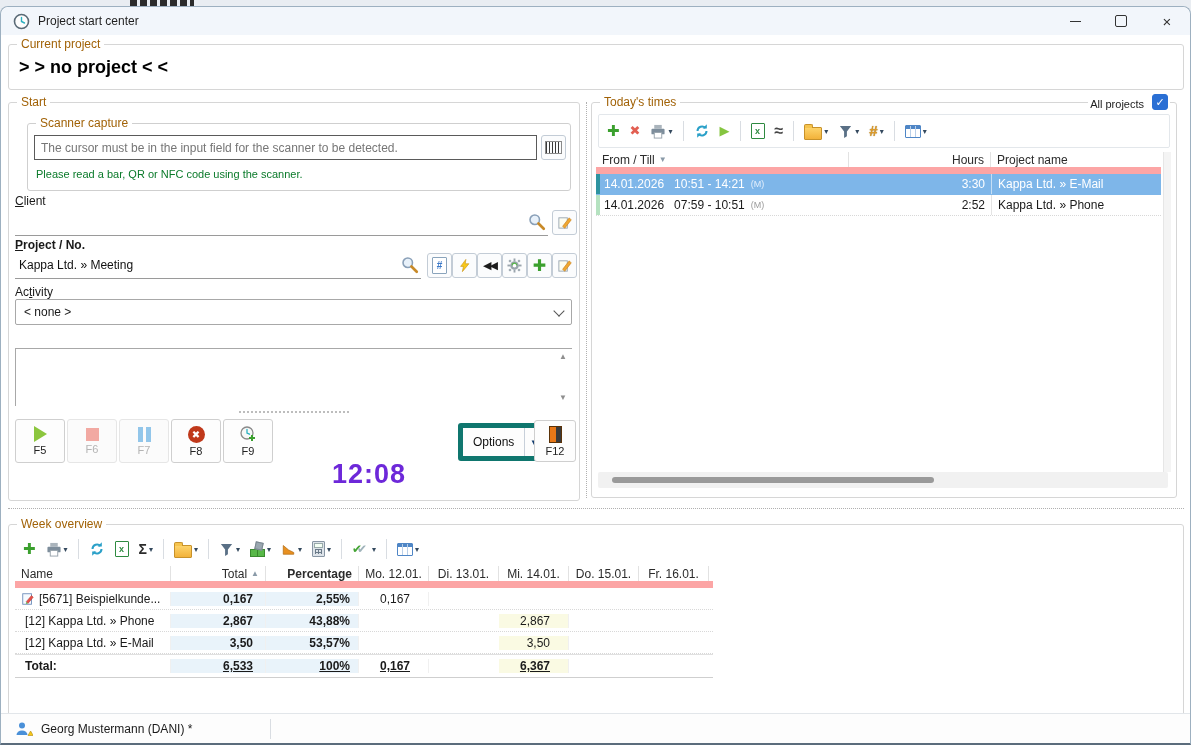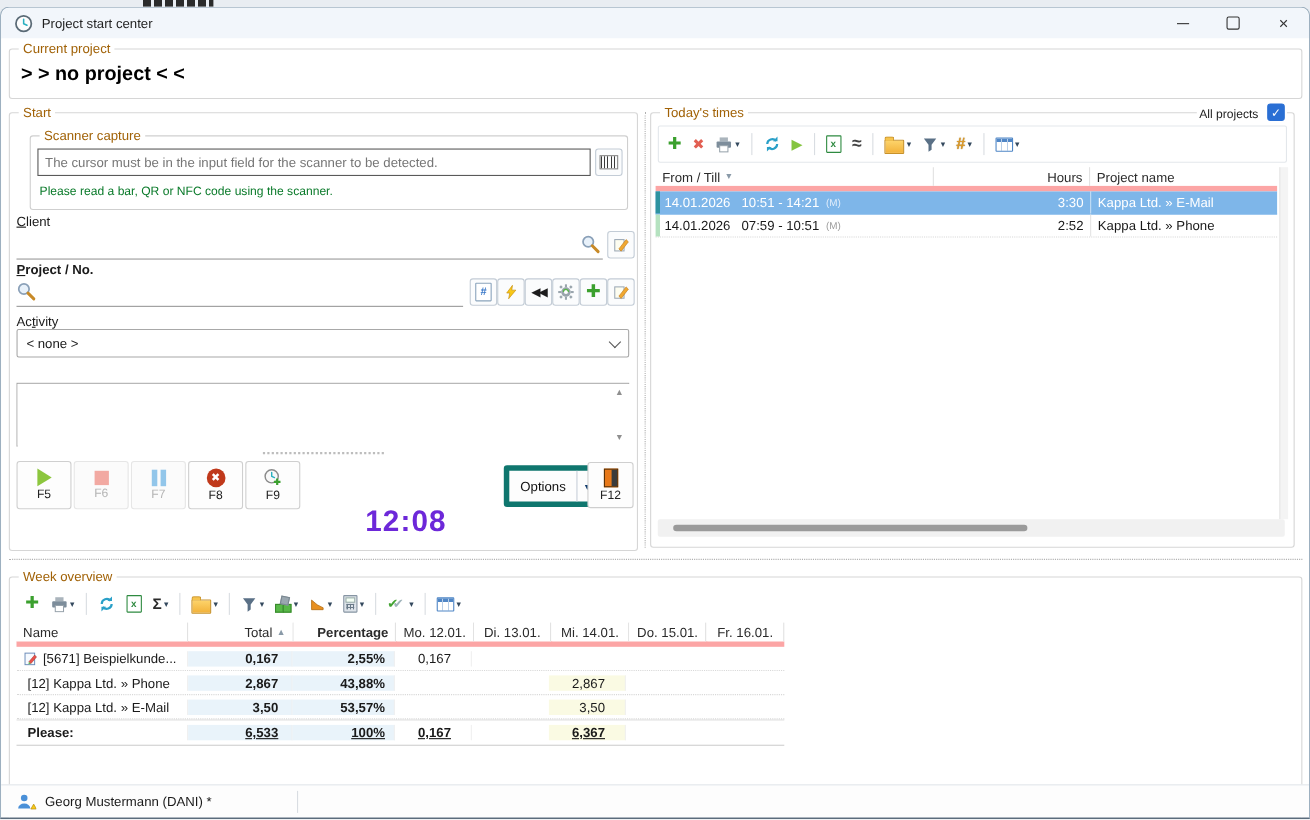--- a/index.html
+++ b/index.html
@@ -83,21 +83,21 @@
   .cancel-circle{width:17px;height:17px;border-radius:50%;background:#c0391b;color:#fff;display:flex;
     align-items:center;justify-content:center;font-size:10px;font-weight:bold;}
   .door{position:relative;width:13px;height:17px;background:#e87818;border:1px solid #5a3208;box-sizing:border-box;}
   .door::after{content:"";position:absolute;right:0;top:0;width:5px;height:15px;background:#3a3a3a;}
   .clockbig{font-size:27px;font-weight:bold;color:#6d28d9;letter-spacing:1px;margin-top:32px;}
   .options-btn{display:flex;align-items:stretch;border:5px solid #0f766e;border-radius:3px;background:#fdfdfd;box-sizing:border-box;}
   .options-btn .olabel{display:flex;align-items:center;padding:0 10px;color:#111;}
   .options-btn .oarrow{display:flex;align-items:center;justify-content:center;width:17px;border-left:1px solid #c8d0da;
     color:#123c6e;font-size:8px;}
   
-  .thead{display:flex;align-items:center;box-sizing:border-box;border-bottom:5px solid #fca5a5;color:#2b2b2b;justify-content:space-between;}
+  .thead{display:flex;align-items:center;box-sizing:border-box;border-bottom:7px solid #fca5a5;color:#2b2b2b;}
   .thead .hc{display:flex;align-items:center;height:100%;box-sizing:border-box;padding:0 6px;border-right:1px solid #e2e2e2;}
   .trow{display:flex;align-items:center;box-sizing:border-box;border-bottom:1px dotted #d8d8d8;}
   .sort{font-size:8px;color:#8a9aa8;margin-left:4px;}
   .tag-m{font-size:9px;color:#9a9a9a;margin-left:6px;}
   
   .tt-row{position:relative;}
   .tt-c1{flex:0 0 253px;display:flex;align-items:center;padding-left:8px;box-sizing:border-box;}
   .tt-c2{flex:0 0 142px;text-align:right;padding-right:6px;box-sizing:border-box;}
   .tt-c3{flex:1;padding-left:6px;border-left:1px solid #e4e4e4;box-sizing:border-box;align-self:stretch;display:flex;align-items:center;}
   .tt-row.selected{background:#7eb6e9;color:#fff;border-bottom:1px solid #7eb6e9;}
@@ -190,20 +190,21 @@
         </div>
         <div class="mini-btn" style="position:absolute;left:543px;top:107px;">
           <svg width="15" height="15" viewBox="0 0 16 16">
             <rect x="2" y="3" width="9" height="11" fill="#fdfdf0" stroke="#9aa7b4"></rect>
             <path d="M6 12 L13 3 L15.2 5.2 L8.2 14.2 Z" fill="#f0a830" stroke="#c07818" stroke-width="0.6"></path>
           </svg>
         </div>
 
         <div style="position:absolute;left:6px;top:135px;font-weight:bold;"><span class="key">P</span><span>roject / No.</span></div>
         <div style="position:absolute;left:6px;top:149px;width:406px;height:26px;border-bottom:1px solid #9a9a9a;display:flex;align-items:center;">
+          <input class="flat-input" style="flex: 1 1 0%; border-bottom: none;" value="Kappa Ltd. » Meeting">
           <svg width="18" height="18" viewBox="0 0 16 16" style="margin-right:2px;">
             <circle cx="6" cy="6" r="4.2" fill="#e8f1fa" stroke="#8aa0b8" stroke-width="1.4"></circle>
             <line x1="9.3" y1="9.3" x2="14" y2="14" stroke="#c88a28" stroke-width="2.4" stroke-linecap="round"></line>
           </svg>
         </div>
         <div class="mini-btn" style="position:absolute;left:418px;top:150px;">
           <span class="doc-hash">
               <span>#</span>
             </span>
         </div>
@@ -555,21 +556,21 @@
           <span class="wk-total">3,50</span>
           <span class="wk-pct">53,57%</span>
           <span class="wk-day"></span>
           <span class="wk-day"></span>
           <span class="wk-day wk-mi">3,50</span>
           <span class="wk-day"></span>
           <span class="wk-day"></span>
         </div>
 
         <div class="trow totalrow" style="position:absolute;left:6px;top:129px;width:698px;height:24px;">
-          <span class="wk-name" style="padding-left:10px;">Please:</span>
+          <span class="wk-name" style="padding-left:10px;">Total:</span>
           <span class="wk-total"><span class="ul">6,533</span></span>
           <span class="wk-pct"><span class="ul">100%</span></span>
           <span class="wk-day"><span class="ul">0,167</span></span>
           <span class="wk-day"><span></span></span>
           <span class="wk-day wk-mi"><span class="ul">6,367</span></span>
           <span class="wk-day"><span></span></span>
           <span class="wk-day"><span></span></span>
         </div>
       </div>
 

